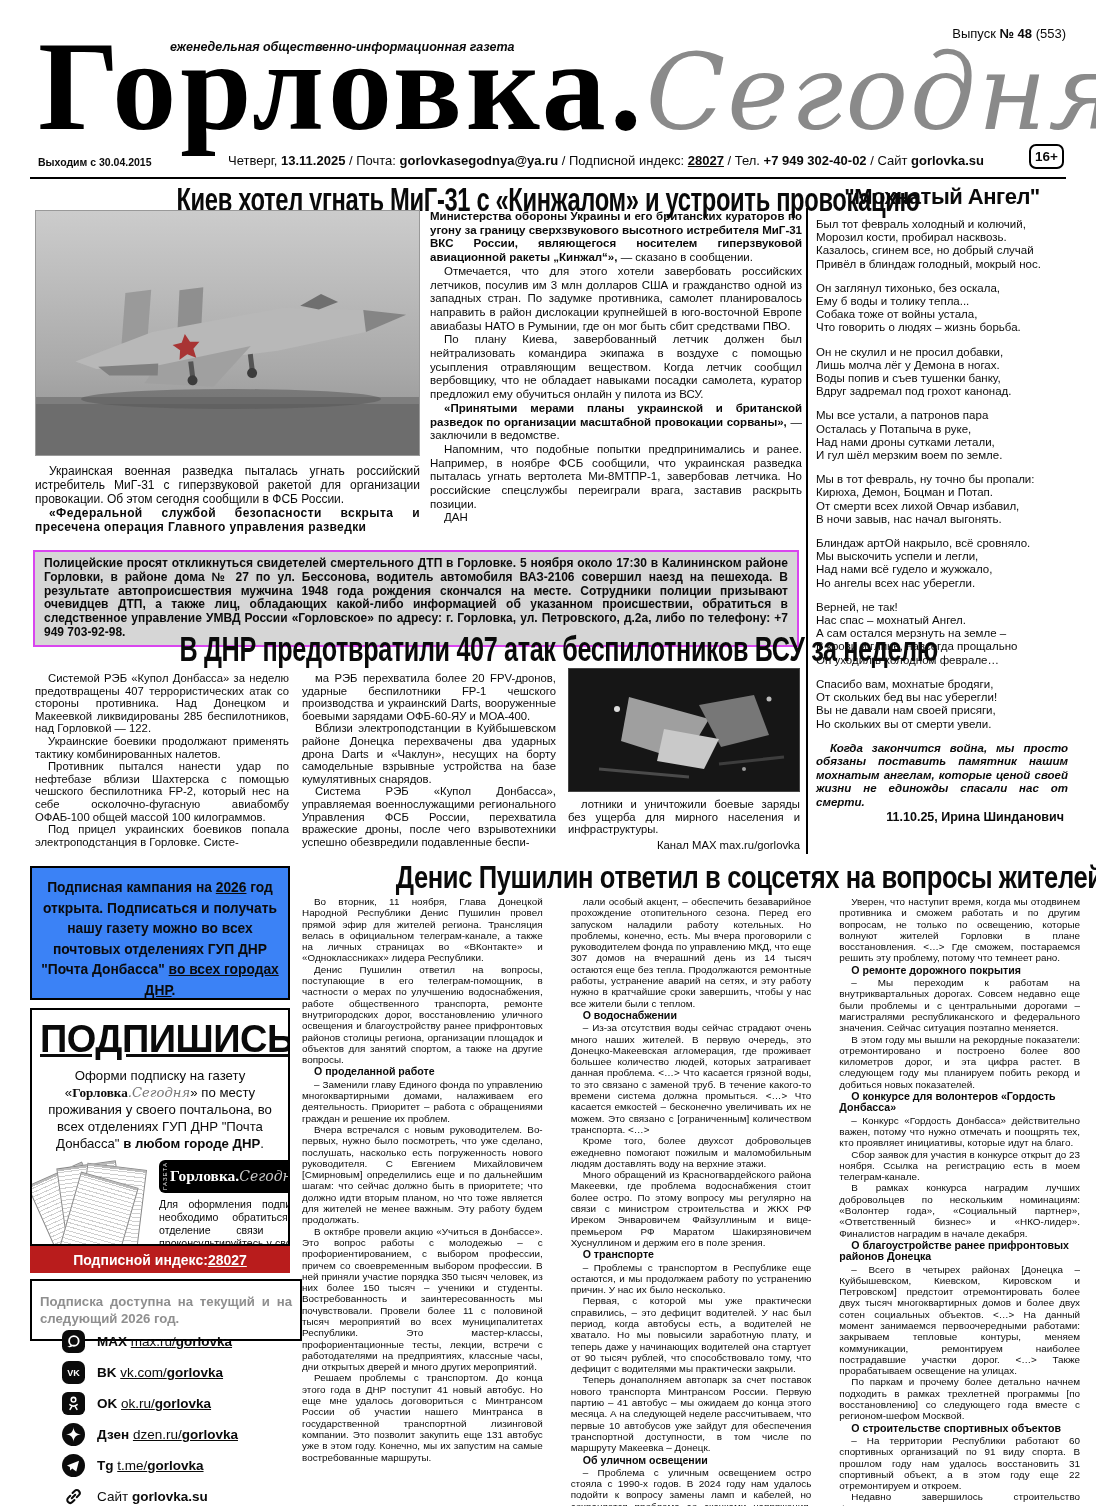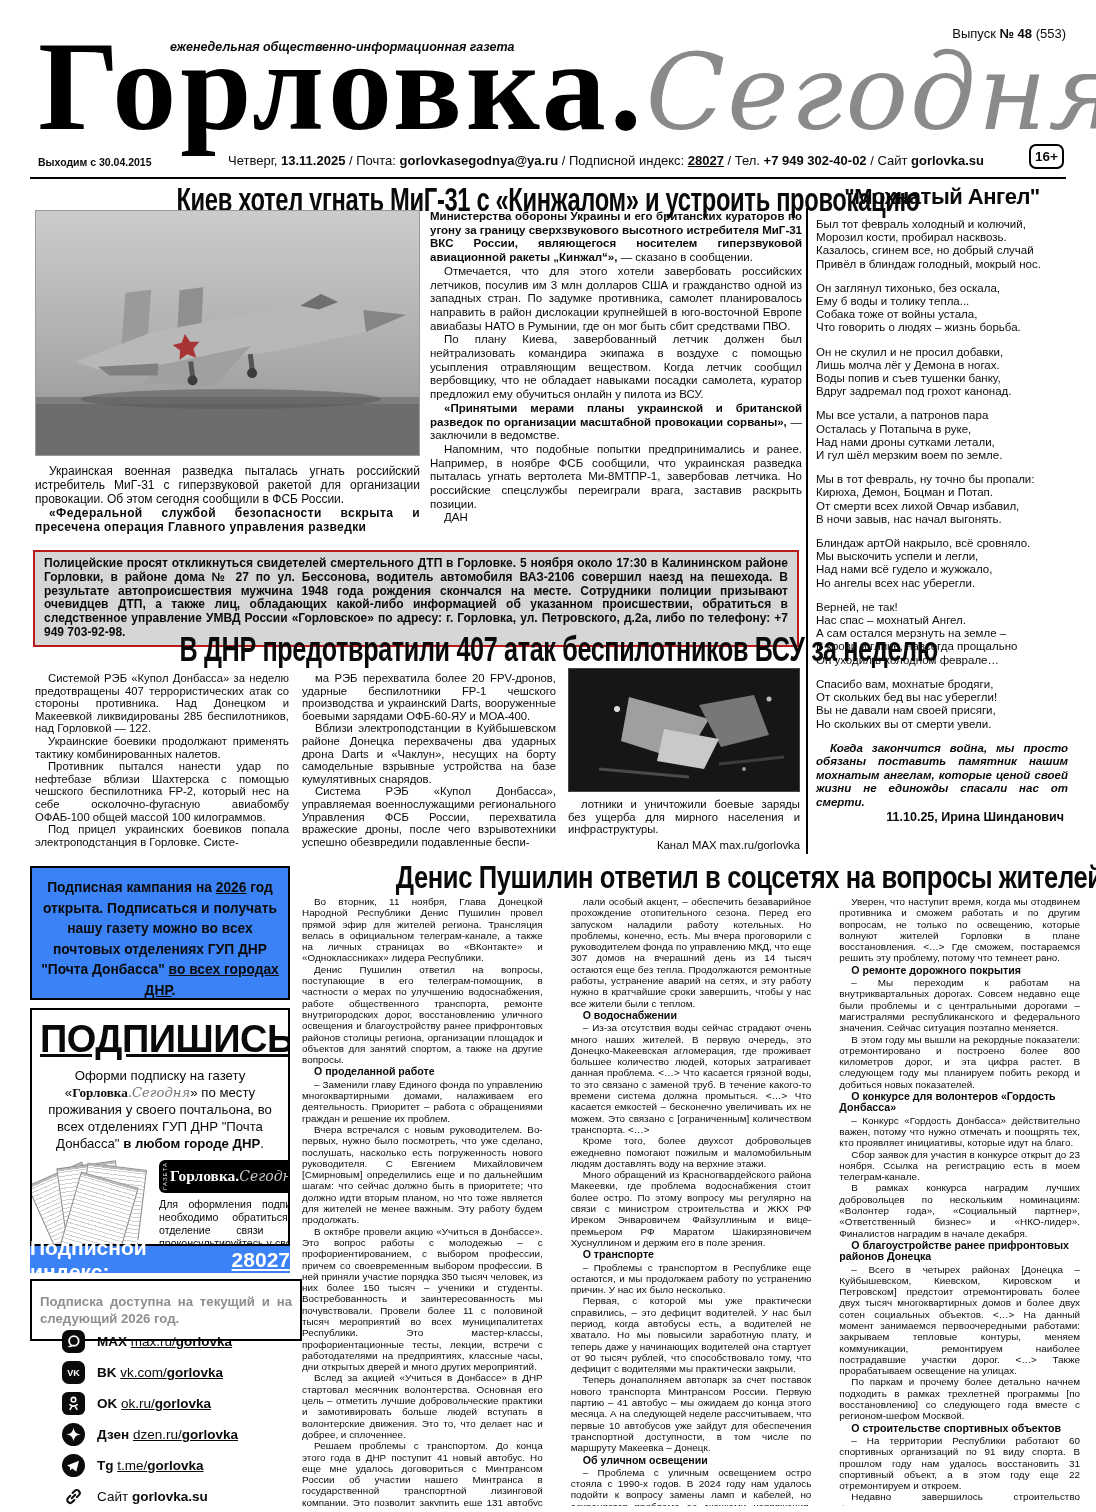--- a/index.html
+++ b/index.html
@@ -39,21 +39,21 @@
   #a1-body p.noind{text-indent:0}
   #vrule1{left:806px;top:208px;width:1.5px;height:646px;background:#000}
   
   #poem{left:816px;top:184px;width:252px}
   #poem-title{text-align:center;font-weight:800;font-size:22px;letter-spacing:-.5px;margin-bottom:8px}
   .stanza{margin-bottom:11px}
   .pline{font-size:11.5px;line-height:13.2px}
   #poem-note{font-size:11.5px;line-height:13.6px;font-weight:bold;font-style:italic;text-align:justify;text-indent:14px;margin-top:4px}
   #poem-byline{font-size:12.5px;font-weight:bold;text-align:right;margin-top:0;padding-right:4px}
   
-  #police{left:33px;top:550px;width:766px;box-sizing:border-box;border:2px solid #b91c1c;
+  #police{left:33px;top:550px;width:766px;box-sizing:border-box;border:2px solid #d946ef;
           background:#d6d6d6;padding:5px 9px;font-size:12px;font-weight:bold;
           line-height:13.8px;text-align:justify}
   
   .a2col{position:absolute;top:672px;width:254px;font-size:11.3px;line-height:12.6px}
   .a2col p,#a2-col3 p{text-align:justify;text-indent:13px;margin:0}
   #a2-col1{left:35px}
   #a2-col2{left:302px}
   #a2-photo{left:568px;top:668px;width:232px;height:124px;border:1px solid #444;box-sizing:border-box}
   #a2-col3{left:568px;top:798px;width:232px;font-size:11.3px;line-height:12.6px;position:absolute}
   .byline{text-align:right !important;text-indent:0 !important;margin-top:3px !important}
@@ -71,22 +71,22 @@
   .np{position:absolute;width:58px;height:84px;background:#fff;border:1px solid #888;
       background-image:linear-gradient(#bbb 2px,transparent 2px),repeating-linear-gradient(#fff 0 3px,#cfcfcf 3px 4px);
       background-size:100% 14px,100% 100%;background-repeat:no-repeat,repeat}
   #sub-right{flex:1}
   #sub-badge{background:#000;border-radius:6px;color:#fff;display:flex;align-items:center;
              padding:2px 6px 3px 3px;margin-bottom:5px}
   #badge-vert{writing-mode:vertical-rl;transform:rotate(180deg);font-size:6px;color:#eee;letter-spacing:1px;margin-right:2px}
   #badge-brand{font-family:"Liberation Serif",serif;font-weight:bold;font-size:15.5px}
   #badge-script{font-family:"DejaVu Serif",serif;font-style:italic;font-size:14px;color:#c9c9c9}
   #sub-note{font-size:10.6px;line-height:13px;text-align:justify}
-  #index-bar{left:30px;top:1246px;width:260px;height:27px;background:#3b82f6;color:#fff;
-             display:flex;align-items:center;justify-content:center;font-size:21px;font-weight:bold}
+  #index-bar{left:30px;top:1246px;width:260px;height:27px;background:#b91c1c;color:#fff;
+             display:flex;align-items:center;justify-content:center;font-size:14px;font-weight:bold}
   #avail-box{left:30px;top:1279px;width:272px;box-sizing:border-box;border:2px solid #000;
              padding:12px 8px;color:#8f8f8f;font-weight:bold;font-size:13.2px;line-height:17px;text-align:justify}
   
   #social-list{left:62px;top:1330px;width:232px}
   .srow{display:flex;align-items:center;gap:12px;margin-bottom:8px;cursor:pointer}
   .sicon{width:23px;height:23px;flex:none;display:inline-flex}
   .stxt{font-size:13.5px}
   
   #a3-cols{left:302px;top:896px;width:778px;height:610px;display:flex;gap:28px;position:absolute}
   .a3col{flex:1;font-size:9.9px;line-height:11.3px;overflow:hidden}
@@ -335,21 +335,20 @@
 
 <div class="hwrap" id="a3-head"><span class="cond">Денис Пушилин ответил в соцсетях на вопросы жителей ДНР</span></div>
 <div id="a3-cols">
   <div class="a3col">
       <p class="apara">Во вторник, 11 ноября, Глава Донецкой Народной Республики Денис Пушилин провел прямой эфир для жителей региона. Трансляция велась в официальном телеграм-канале, а также на личных страницах во «ВКонтакте» и «Одноклассниках» лидера Республики.</p>
       <p class="apara">Денис Пушилин ответил на вопросы, поступающие в его телеграм-помощник, в частности о мерах по улучшению водоснабжения, работе общественного транспорта, ремонте внутригородских дорог, восстановлению уличного освещения и благоустройству ранее прифронтовых районов столицы региона, организации площадок и объектов для занятий спортом, а также на другие вопросы.</p>
       <p class="subhead">О проделанной работе</p>
       <p class="apara">– Заменили главу Единого фонда по управлению многоквартирными домами, налаживаем его деятельность. Приоритет – работа с обращениями граждан и решение их проблем.</p>
       <p class="apara">Вчера встречался с новым руководителем. Во-первых, нужно было посмотреть, что уже сделано, послушать, насколько есть погруженность нового руководителя. С Евгением Михайловичем [Смирновым] определились еще и по дальнейшим шагам: что сейчас должно быть в приоритете; что должно идти вторым планом, но что тоже является для жителей не менее важным. Эту работу будем продолжать.</p>
       <p class="apara">В октябре провели акцию «Учиться в Донбассе». Это вопрос работы с молодежью – с профориентированием, с выбором профессии, причем со своевременным выбором профессии. В ней приняли участие порядка 350 тысяч человек, из них более 150 тысяч – ученики и студенты. Востребованность и заинтересованность мы почувствовали. Провели более 11 с половиной тысяч мероприятий во всех муниципалитетах Республики. Это мастер-классы, профориентационные тесты, лекции, встречи с работодателями на предприятиях, классные часы, дни открытых дверей и много других мероприятий.</p>
-      <p class="apara">Вслед за акцией «Учиться в Донбассе» в ДНР стартовал месячник волонтерства. Основная его цель – отметить лучшие добровольческие практики и замотивировать больше людей вступать в волонтерские движения. Это то, что делает нас и добрее, и сплоченнее.</p>
       <p class="apara">Решаем проблемы с транспортом. До конца этого года в ДНР поступит 41 новый автобус. Но еще мне удалось договориться с Минтрансом России об участии нашего Минтранса в государственной транспортной лизинговой компании. Это позволит закупить еще 131 автобус уже в этом году. Конечно, мы их запустим на самые востребованные маршруты.</p>
     </div>
   <div class="a3col">
       <p class="apara">лали особый акцент, – обеспечить безаварийное прохождение отопительного сезона. Перед его запуском наладили работу котельных. Но проблемы, конечно, есть. Мы вчера проговорили с руководителем фонда по управлению МКД, что еще 307 домов на вчерашний день из 14 тысяч остаются еще без тепла. Продолжаются ремонтные работы, устранение аварий на сетях, и эту работу нужно в кратчайшие сроки завершить, чтобы у нас все жители были с теплом.</p>
       <p class="subhead">О водоснабжении</p>
       <p class="apara">– Из-за отсутствия воды сейчас страдают очень много наших жителей. В первую очередь, это Донецко-Макеевская агломерация, где проживает большее количество людей, которых затрагивает данная проблема. &lt;…&gt; Что касается грязной воды, то это связано с заменой труб. В течение какого-то времени система должна промыться. &lt;…&gt; Что касается емкостей – бесконечно увеличивать их не можем. Это связано с [ограниченным] количеством транспорта. &lt;…&gt;</p>
       <p class="apara">Кроме того, более двухсот добровольцев ежедневно помогают пожилым и маломобильным людям доставлять воду на верхние этажи.</p>
       <p class="apara">Много обращений из Красногвардейского района Макеевки, где проблема водоснабжения стоит более остро. По этому вопросу мы регулярно на связи с министром строительства и ЖКХ РФ Иреком Энваровичем Файзуллиным и вице-премьером РФ Маратом Шакирзяновичем Хуснуллином и держим его в поле зрения.</p>
       <p class="subhead">О транспорте</p>
       <p class="apara">– Проблемы с транспортом в Республике еще остаются, и мы продолжаем работу по устранению причин. У нас их было несколько.</p>

